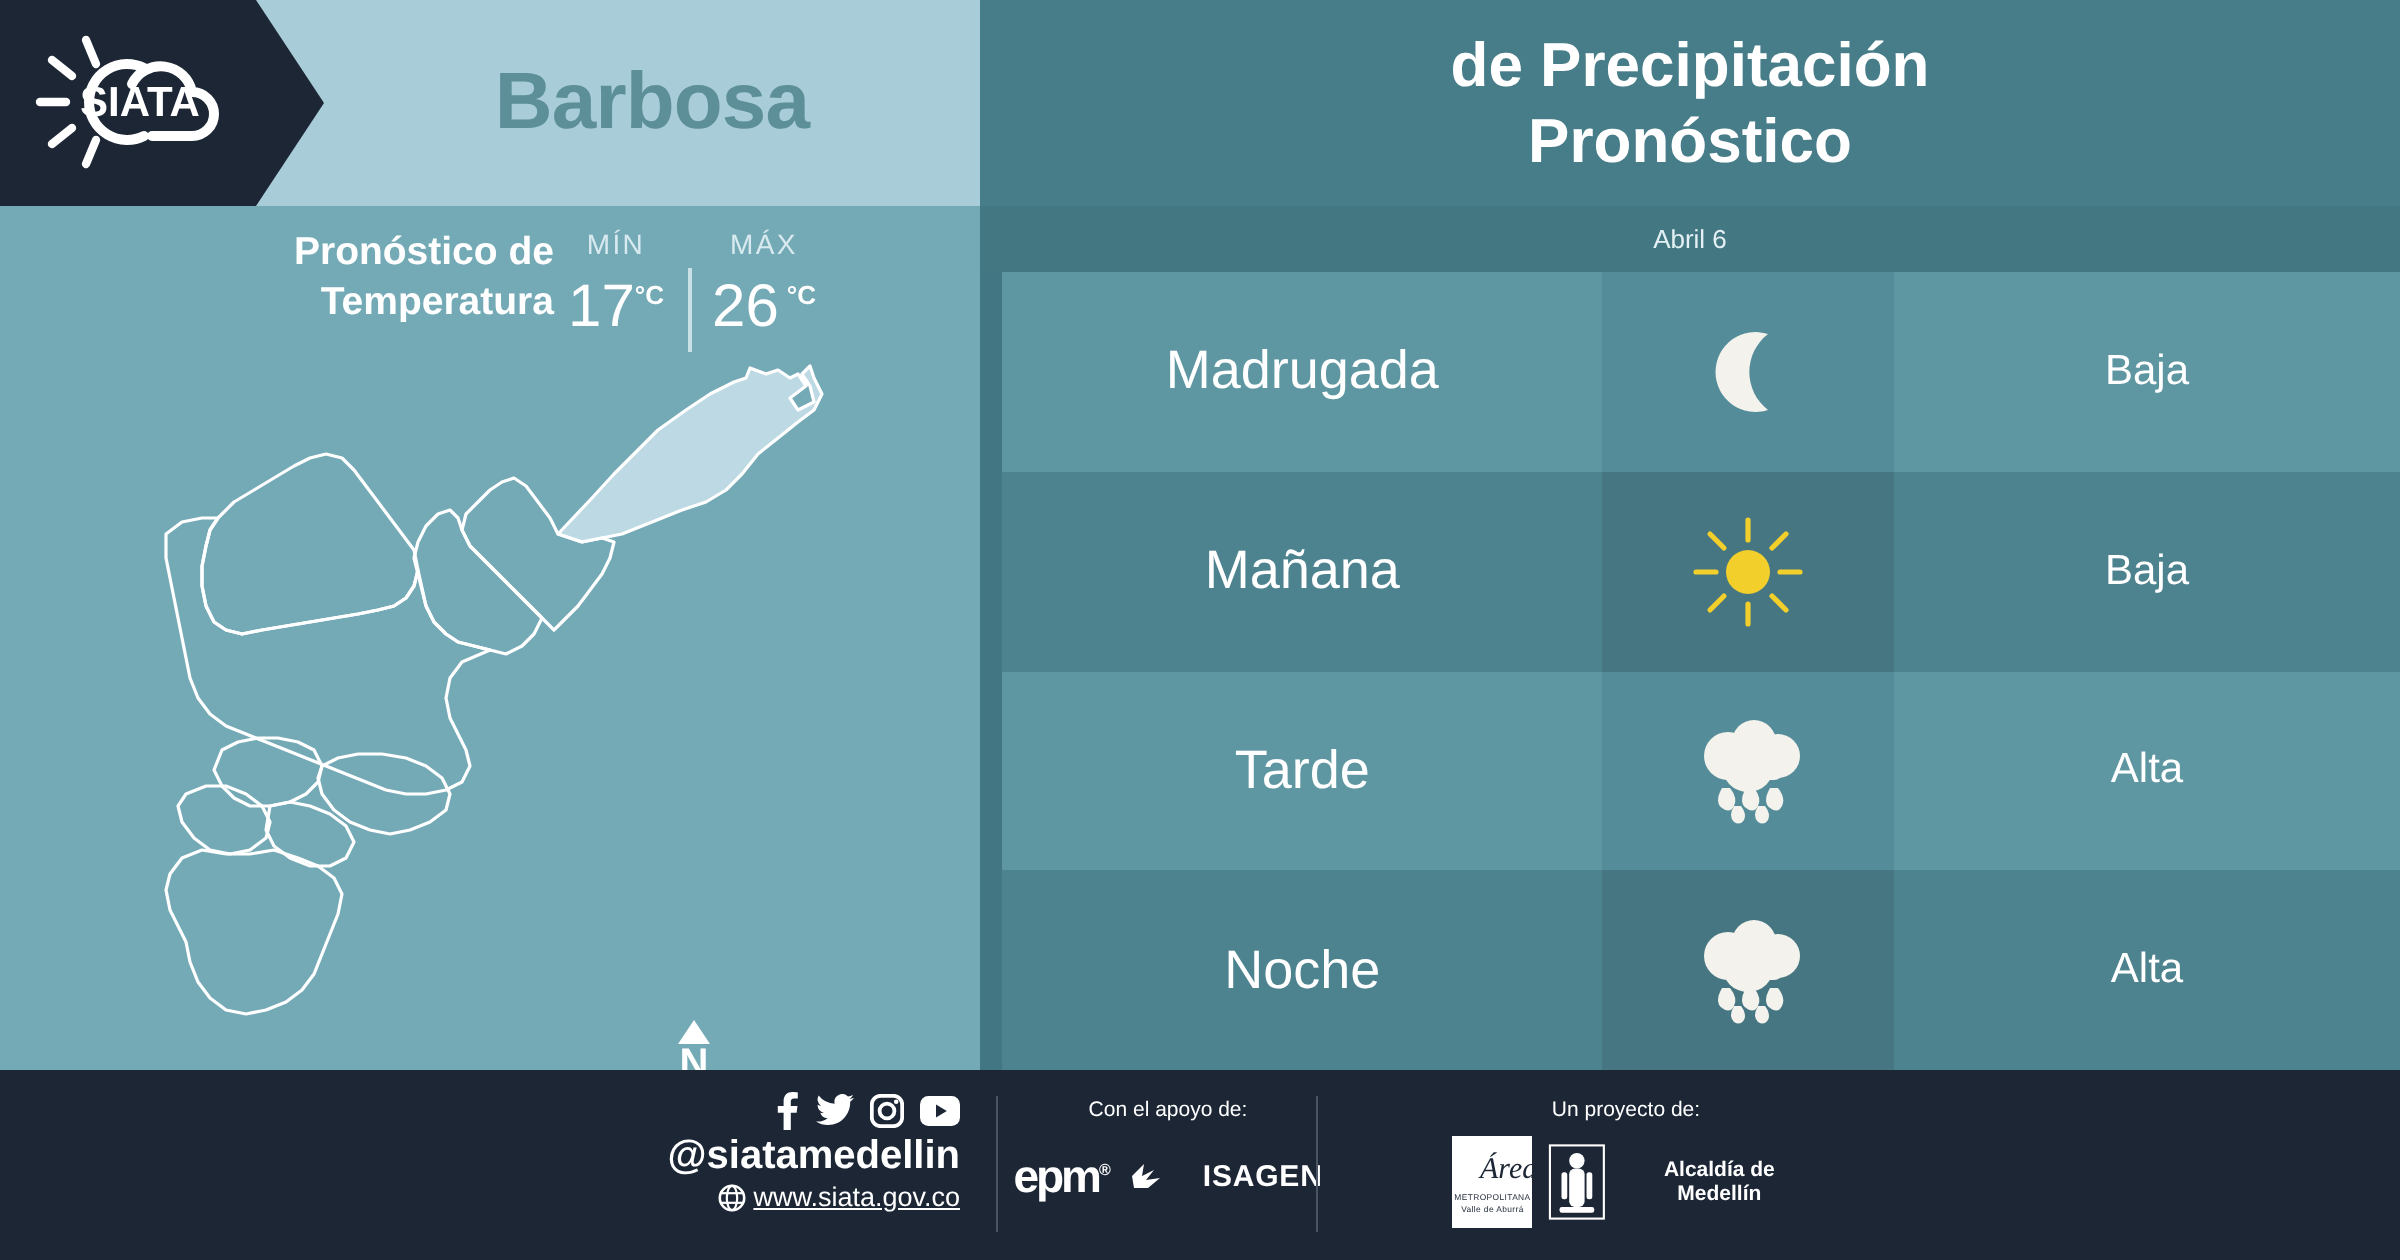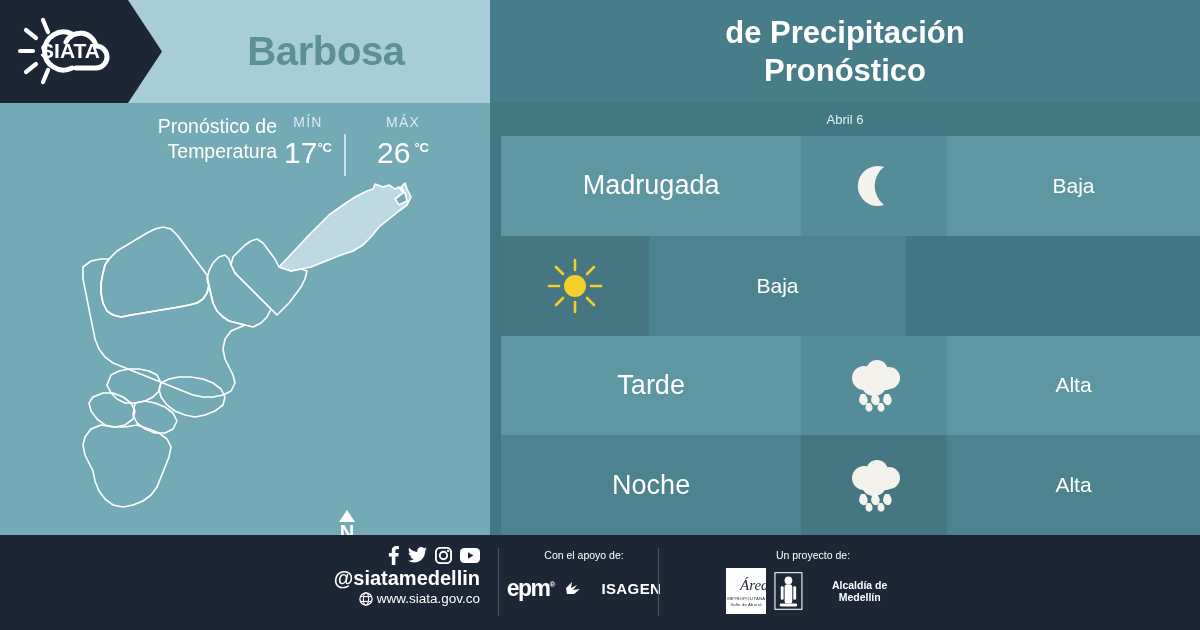--- a/index.html
+++ b/index.html
@@ -48,26 +48,26 @@
   }
 
   #temp-block {
     position:absolute; left:0; top:112px;
     width:490px; height:72px;
   }
   #temp-title {
     position:absolute; left:92px; top:2px;
     width:185px;
     text-align:right;
-    font-size:19.5px; font-weight:normal; line-height:25px;
+    font-size:19.5px; font-weight:bold; line-height:25px;
     color:#ffffff;
   }
   .temp-col { position:absolute; top:0; text-align:center; }
   #temp-min { left:277px; width:62px; }
-  #temp-max { left:368px; width:70px; }
+  #temp-max { left:347px; width:70px; }
   .temp-label {
     font-size:14px; color:#d8eaef; letter-spacing:1.2px;
     font-weight:normal; line-height:20px;
   }
   .temp-value {
     font-size:30px; color:#ffffff; line-height:32px; font-weight:normal;
   }
   .temp-value sup { font-size:13px; font-weight:bold; vertical-align:super; }
   .temp-value .unit-sp { font-size:13px; font-weight:bold; margin-left:4px; vertical-align:super; }
   #temp-divider {
@@ -141,21 +141,21 @@
     background:#1c2635;
   }
   #social-block {
     position:absolute; left:300px; top:10px; width:180px; text-align:right;
     color:#ffffff;
   }
   #social-icons { display:flex; gap:8px; justify-content:flex-end; align-items:center; height:20px; }
   #social-handle { font-size:20px; font-weight:bold; line-height:24px; margin-top:1px; }
   #social-web {
     font-size:13.5px; line-height:18px;
-    display:flex; align-items:center; justify-content:flex-end; gap:4px;
+    display:flex; align-items:center; justify-content:flex-end; gap:4px;text-decoration:underline;
   }
   .fdivider {
     position:absolute; top:13px; width:1px; height:68px;
     background:#4a5564;
   }
   #div1 { left:498px; }
   #div2 { left:658px; }
   #apoyo-block { position:absolute; left:510px; top:13px; width:148px; text-align:center; }
   #apoyo-label, #proy-label {
     font-size:10.5px; color:#ffffff; line-height:14px; margin-bottom:6px;
@@ -297,20 +297,21 @@
         <div class="cell-period">Madrugada</div>
         <div class="cell-icon">
           <svg width="54" height="54" viewBox="0 0 54 54">
             <path d="M37 8 A20 20 0 1 0 37 46 A24 24 0 0 1 37 8 Z" fill="#f4f2ec"></path>
           </svg>
         </div>
         <div class="cell-level">Baja</div>
       </div>
 
       <div class="fc-row dark">
+        <div class="cell-period">Mañana</div>
         <div class="cell-icon">
           <svg width="58" height="58" viewBox="0 0 58 58">
             <circle cx="29" cy="29" r="11" fill="#f2cf2a"></circle>
             <g stroke="#f2cf2a" stroke-width="2.6" stroke-linecap="round">
               <line x1="29" y1="3" x2="29" y2="13"></line>
               <line x1="29" y1="45" x2="29" y2="55"></line>
               <line x1="3" y1="29" x2="13" y2="29"></line>
               <line x1="45" y1="29" x2="55" y2="29"></line>
               <line x1="10" y1="10" x2="17" y2="17"></line>
               <line x1="41" y1="41" x2="48" y2="48"></line>

